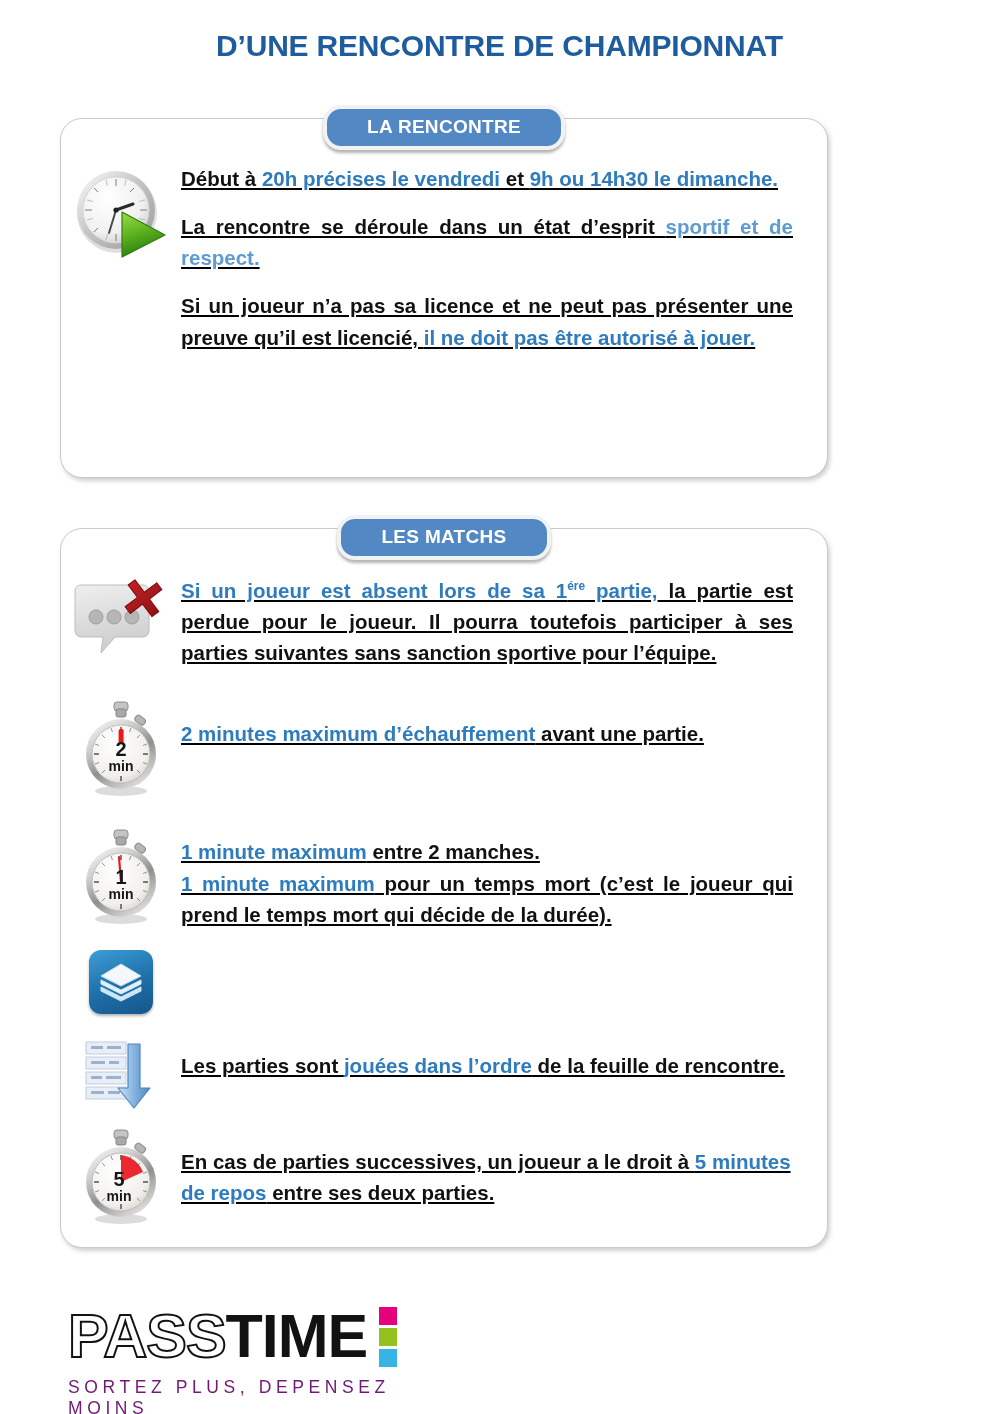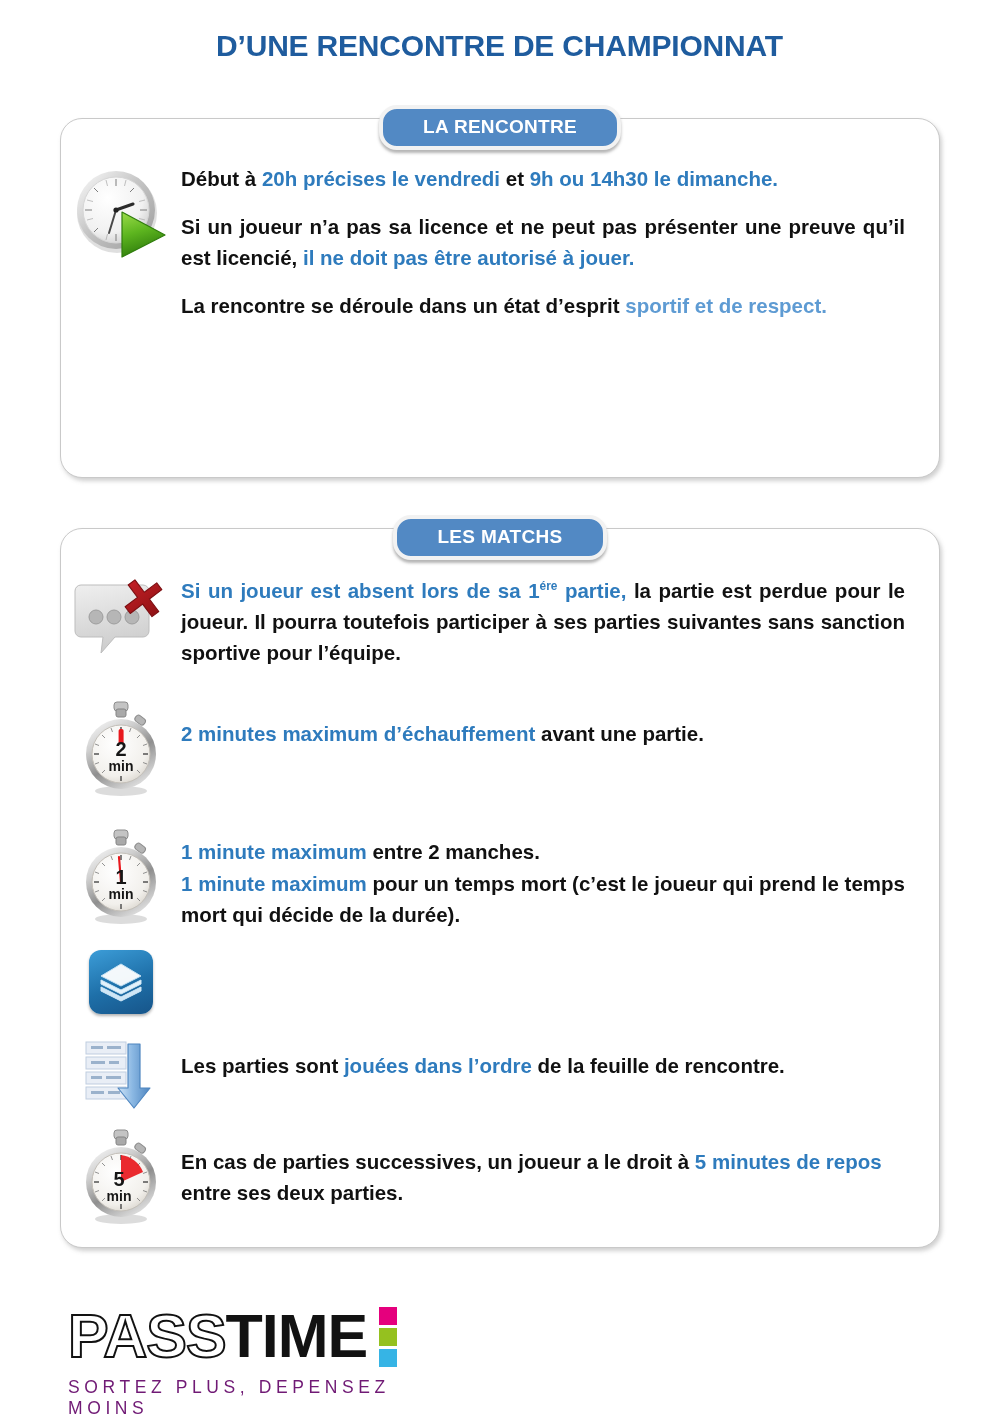--- a/index.html
+++ b/index.html
@@ -22,21 +22,21 @@
     line-height: 1.32;
     letter-spacing: -0.2px;
     padding-top: 26px;
   }
   .doc-title .line { display: block; }
 
   
   .card {
     position: absolute;
     left: 60px;
-    width: 880px;
+    width: 768px;
     background: #ffffff;
     border: 1px solid #c9c9c9;
     border-radius: 22px;
     box-shadow: 2px 3px 4px rgba(120,120,120,0.35);
   }
   #card-rencontre { top: 118px; height: 360px; }
   #card-matchs    { top: 528px; height: 720px; }
 
   
   .badge-wrap {
@@ -67,20 +67,21 @@
   .icon-cell {
     width: 120px;
     flex: 0 0 120px;
     display: flex;
     justify-content: center;
     padding-top: 2px;
   }
   .text-cell {
     flex: 1;
     padding-right: 34px;
+    text-decoration: underline;
   }
   p.para {
     font-size: 20.5px;
     font-weight: bold;
     line-height: 1.52;
     color: #111111;
     text-align: justify;
     text-justify: inter-word;
   }
   p.para.nojust { text-align: left; }
@@ -210,22 +211,22 @@
           </g>
           <line x1="43" y1="45" x2="60" y2="39" stroke="#2b2b2b" stroke-width="3" stroke-linecap="round"></line>
           <line x1="43" y1="45" x2="36" y2="68" stroke="#4a4a4a" stroke-width="2" stroke-linecap="round"></line>
           <circle cx="43" cy="45" r="2.6" fill="#222"></circle>
           <path d="M49 47 L92 70 L49 92 Z" fill="url(#playG)" stroke="#2f7d0c" stroke-width="1.2" stroke-linejoin="round"></path>
         </svg>
       </div>
     </div>
     <div class="text-cell">
       <p class="para nojust"><span>Début à </span><span class="bl">20h précises le vendredi</span><span> et </span><span class="bl">9h ou 14h30 le dimanche.</span></p>
+      <p class="para" style="margin-top:17px;"><span>La rencontre se déroule dans un état d’esprit </span><span class="bl2">sportif et de respect.</span></p>
       <p class="para" style="margin-top:17px;"><span>Si un joueur n’a pas sa licence et ne peut pas présenter une preuve qu’il est licencié, </span><span class="bl">il ne doit pas être autorisé à jouer.</span></p>
-      <p class="para" style="margin-top:17px;"><span>La rencontre se déroule dans un état d’esprit </span><span class="bl2">sportif et de respect.</span></p>
     </div>
   </div>
 </div>
 
 <div class="card" id="card-matchs">
 
   <div class="badge-wrap">
     <div class="badge">LES MATCHS</div>
   </div>
 

